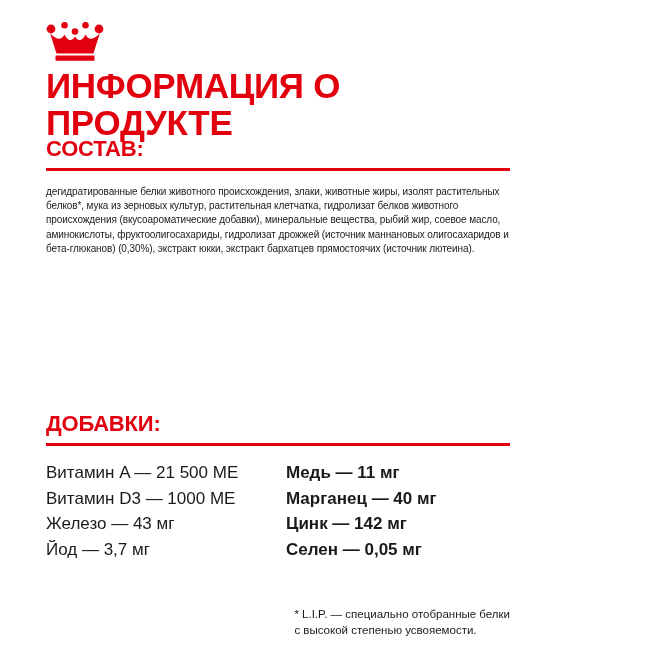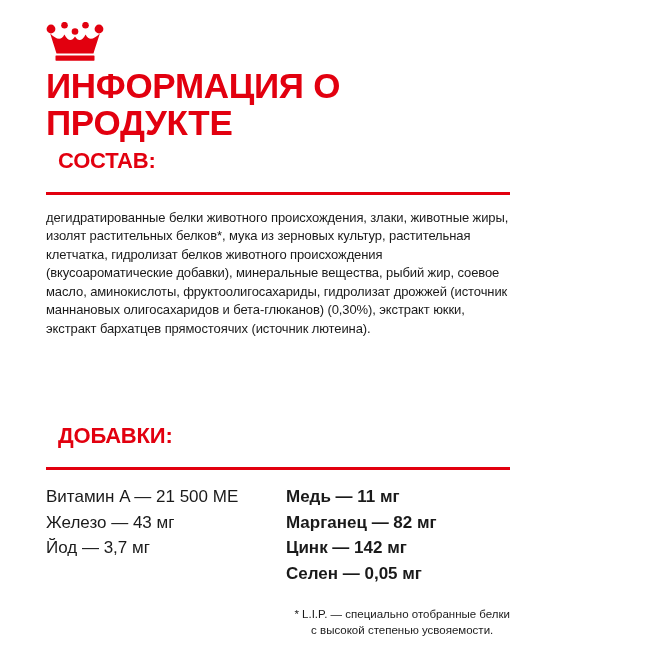--- a/index.html
+++ b/index.html
@@ -47,32 +47,32 @@
   .section {
     position: absolute;
     left: 46px;
     right: 46px;
   }
   .section-heading {
     font-size: 22px;
     font-weight: bold;
     color: #e2000f;
     letter-spacing: -0.2px;
-    margin: 12px;
+    margin: 0;
     padding-bottom: 6px;
   }
   .rule {
     height: 3px;
     background: #e2000f;
     width: 100%;
     margin-bottom: 14px;
   }
 
   .composition-text {
-    font-size: 13px;
+    font-size: 10px;
     line-height: 1.42;
     color: #1a1a1a;
     letter-spacing: -0.1px;
   }
 
   .additives-grid {
     display: flex;
     width: 100%;
     margin-top: 12px;
   }
@@ -88,21 +88,21 @@
     font-size: 17px;
     line-height: 1.5;
     color: #1a1a1a;
     white-space: nowrap;
   }
 
   .footnote {
     position: absolute;
     right: 46px;
     bottom: 28px;
-    text-align: center;
+    text-align: left;
     font-size: 11.5px;
     line-height: 1.45;
     color: #1a1a1a;
   }
   .footnote div { white-space: nowrap; }
 </style>
 </head>
 <body>
 
 <div class="page">
@@ -130,26 +130,27 @@
     <div class="rule"></div>
     <div class="composition-text">дегидратированные белки животного происхождения, злаки, животные жиры, изолят растительных белков*, мука из зерновых культур, растительная клетчатка, гидролизат белков животного происхождения (вкусоароматические добавки), минеральные вещества, рыбий жир, соевое масло, аминокислоты, фруктоолигосахариды, гидролизат дрожжей (источник маннановых олигосахаридов и бета-глюканов) (0,30%), экстракт юкки, экстракт бархатцев прямостоячих (источник лютеина).</div>
   </div>
 
   <div class="section" style="top: 411px;">
     <div class="section-heading">ДОБАВКИ:</div>
     <div class="rule"></div>
     <div class="additives-grid">
       <div class="additives-col left">
         <div class="additive-item">Витамин A — 21 500 МЕ</div>
+        <div class="additive-item">Витамин D3 — 1000 МЕ</div>
         <div class="additive-item">Железо — 43 мг</div>
         <div class="additive-item">Йод — 3,7 мг</div>
       </div>
       <div class="additives-col right">
         <div class="additive-item">Медь — 11 мг</div>
-        <div class="additive-item">Марганец — 82 мг</div>
+        <div class="additive-item">Марганец — 40 мг</div>
         <div class="additive-item">Цинк — 142 мг</div>
         <div class="additive-item">Селен — 0,05 мг</div>
       </div>
     </div>
   </div>
 
   <div class="footnote">
     <div>* L.I.P. — специально отобранные белки</div>
     <div>с высокой степенью усвояемости.</div>
   </div>

